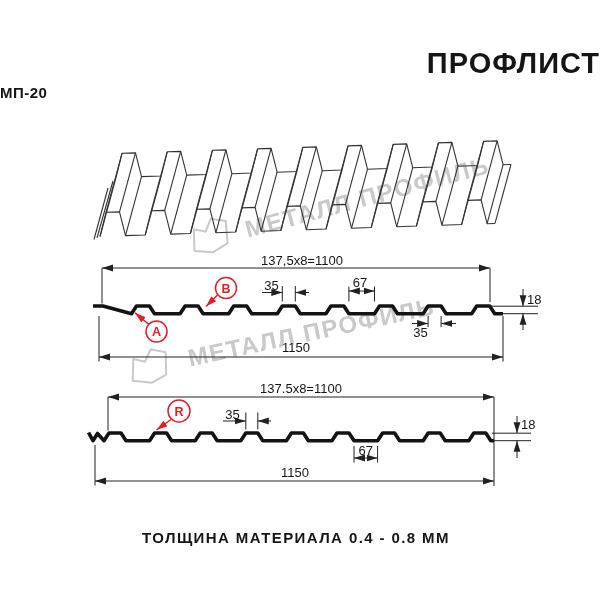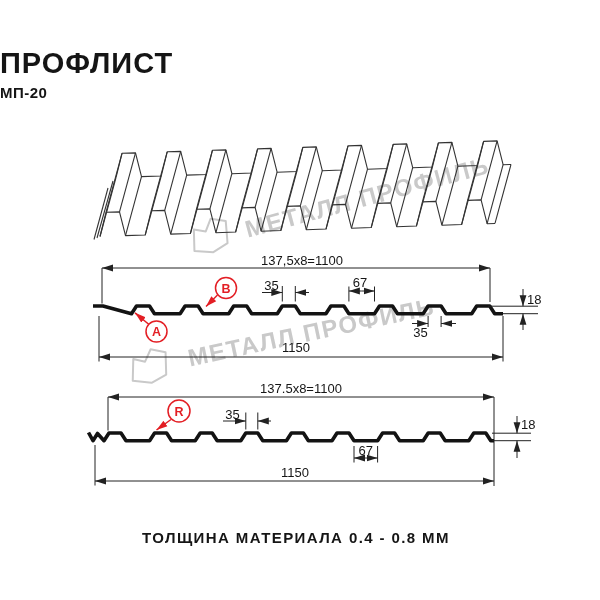--- a/index.html
+++ b/index.html
@@ -1,18 +1,18 @@
 <!DOCTYPE html>
 <html><head>
 <meta charset="utf-8">
 <style>
   html,body{margin:0;padding:0;background:#fff;}
   #stage{position:relative;width:600px;height:600px;background:#fff;overflow:hidden;
          font-family:"Liberation Sans",sans-serif;}
-  .title{position:absolute;left:0;top:47px;width:600px;text-align:left;
+  .title{position:absolute;left:0;top:47px;width:600px;text-align:right;
          font-size:29px;font-weight:800;letter-spacing:1px;color:#151515;}
   .subtitle{position:absolute;left:0;top:84px;width:600px;text-align:left;
          font-size:15px;font-weight:700;letter-spacing:.5px;color:#151515;}
   .footer{position:absolute;left:0;top:529px;width:592px;text-align:center;
          font-size:15px;font-weight:600;letter-spacing:1.4px;color:#151515;}
   svg{position:absolute;left:0;top:0;}
   .dim{stroke:#222;stroke-width:1;fill:none;}
   .profile{stroke:#131313;stroke-width:3.6;fill:none;stroke-linejoin:round;}
   .sheetline{stroke:#333;stroke-width:1.1;fill:none;stroke-linejoin:round;}
   .dimtxt{font-family:"Liberation Sans",sans-serif;font-size:13px;fill:#161616;}

